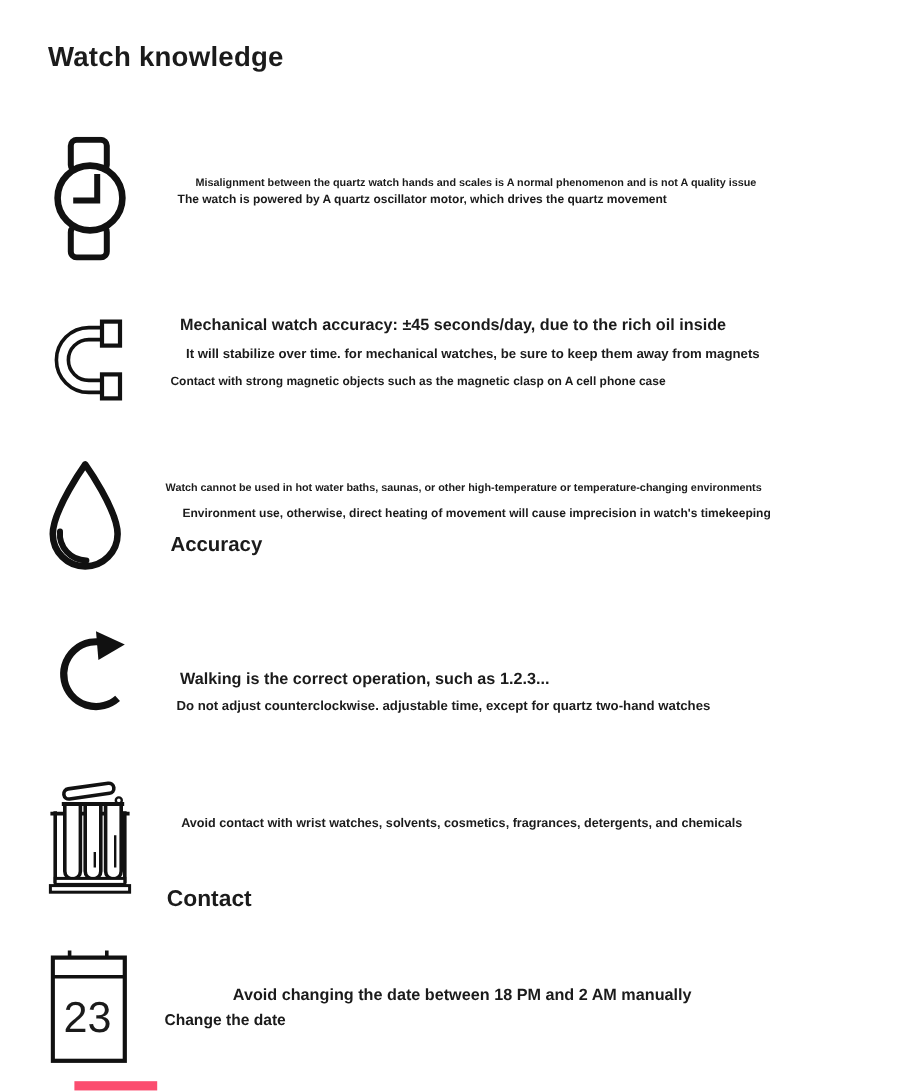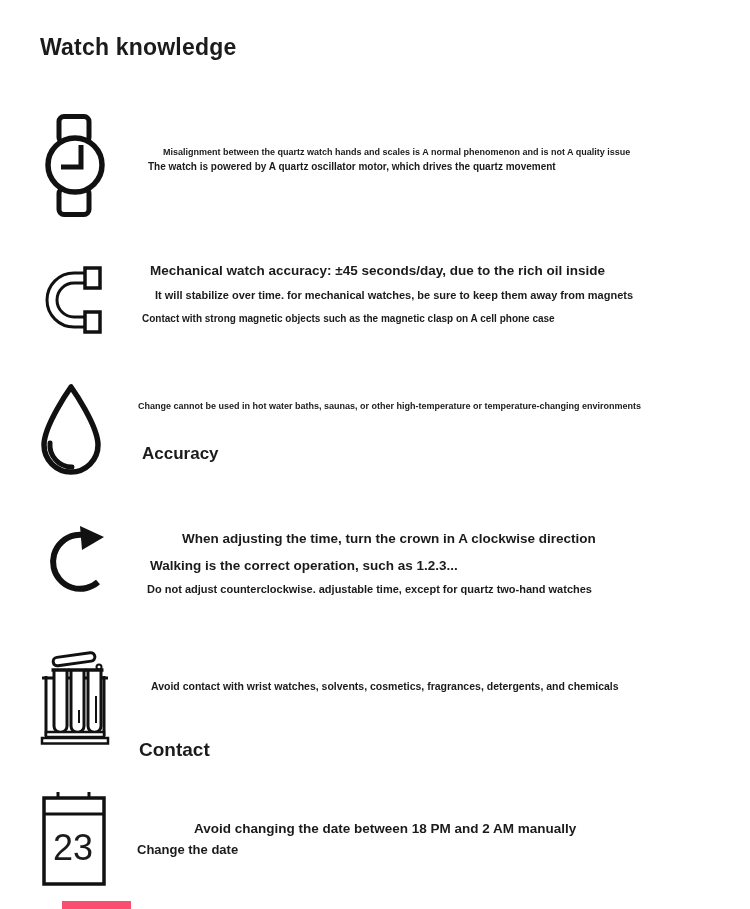--- a/index.html
+++ b/index.html
@@ -65,30 +65,30 @@
   <div class="ln s2l1">Mechanical watch accuracy: ±45 seconds/day, due to the rich oil inside</div>
   <div class="ln s2l2">It will stabilize over time. for mechanical watches, be sure to keep them away from magnets</div>
   <div class="ln s2l3">Contact with strong magnetic objects such as the magnetic clasp on A cell phone case</div>
 
   <div class="icon ic-drop">
     <svg viewBox="0 0 66 100" xmlns="http://www.w3.org/2000/svg">
       <path d="M33 4 C33 4 6 42 6 62 A27 27 0 0 0 60 62 C60 42 33 4 33 4 Z" fill="none" stroke="#111" stroke-width="5.5" stroke-linejoin="round"></path>
       <path d="M12 60 A22 22 0 0 0 34 84" fill="none" stroke="#111" stroke-width="5" stroke-linecap="round"></path>
     </svg>
   </div>
-  <div class="ln s3l1">Change cannot be used in hot water baths, saunas, or other high-temperature or temperature-changing environments</div>
+  <div class="ln s3l1">Watch cannot be used in hot water baths, saunas, or other high-temperature or temperature-changing environments</div>
+  <div class="ln s3l2">Environment use, otherwise, direct heating of movement will cause imprecision in watch's timekeeping</div>
   <div class="ln s3l3">Accuracy</div>
 
   <div class="icon ic-arrow">
     <svg viewBox="0 0 66 82" xmlns="http://www.w3.org/2000/svg">
       <path d="M46 12 A27 27 0 1 0 56 58" fill="none" stroke="#111" stroke-width="6"></path>
       <path d="M38 2 L62 13 L40 26 Z" fill="#111"></path>
     </svg>
   </div>
-  <div class="ln s4l1">When adjusting the time, turn the crown in A clockwise direction</div>
   <div class="ln s4l2">Walking is the correct operation, such as 1.2.3...</div>
   <div class="ln s4l3">Do not adjust counterclockwise. adjustable time, except for quartz two-hand watches</div>
 
   <div class="icon ic-tubes">
     <svg viewBox="0 0 70 98" xmlns="http://www.w3.org/2000/svg">
       <g transform="rotate(-8 34 11)">
         <rect x="13" y="7" width="42" height="8.5" rx="4.2" fill="#fff" stroke="#111" stroke-width="3"></rect>
       </g>
       <circle cx="59" cy="19" r="2.5" fill="none" stroke="#111" stroke-width="2"></circle>
       <line x1="6" y1="28" x2="6" y2="88" stroke="#111" stroke-width="3"></line>

